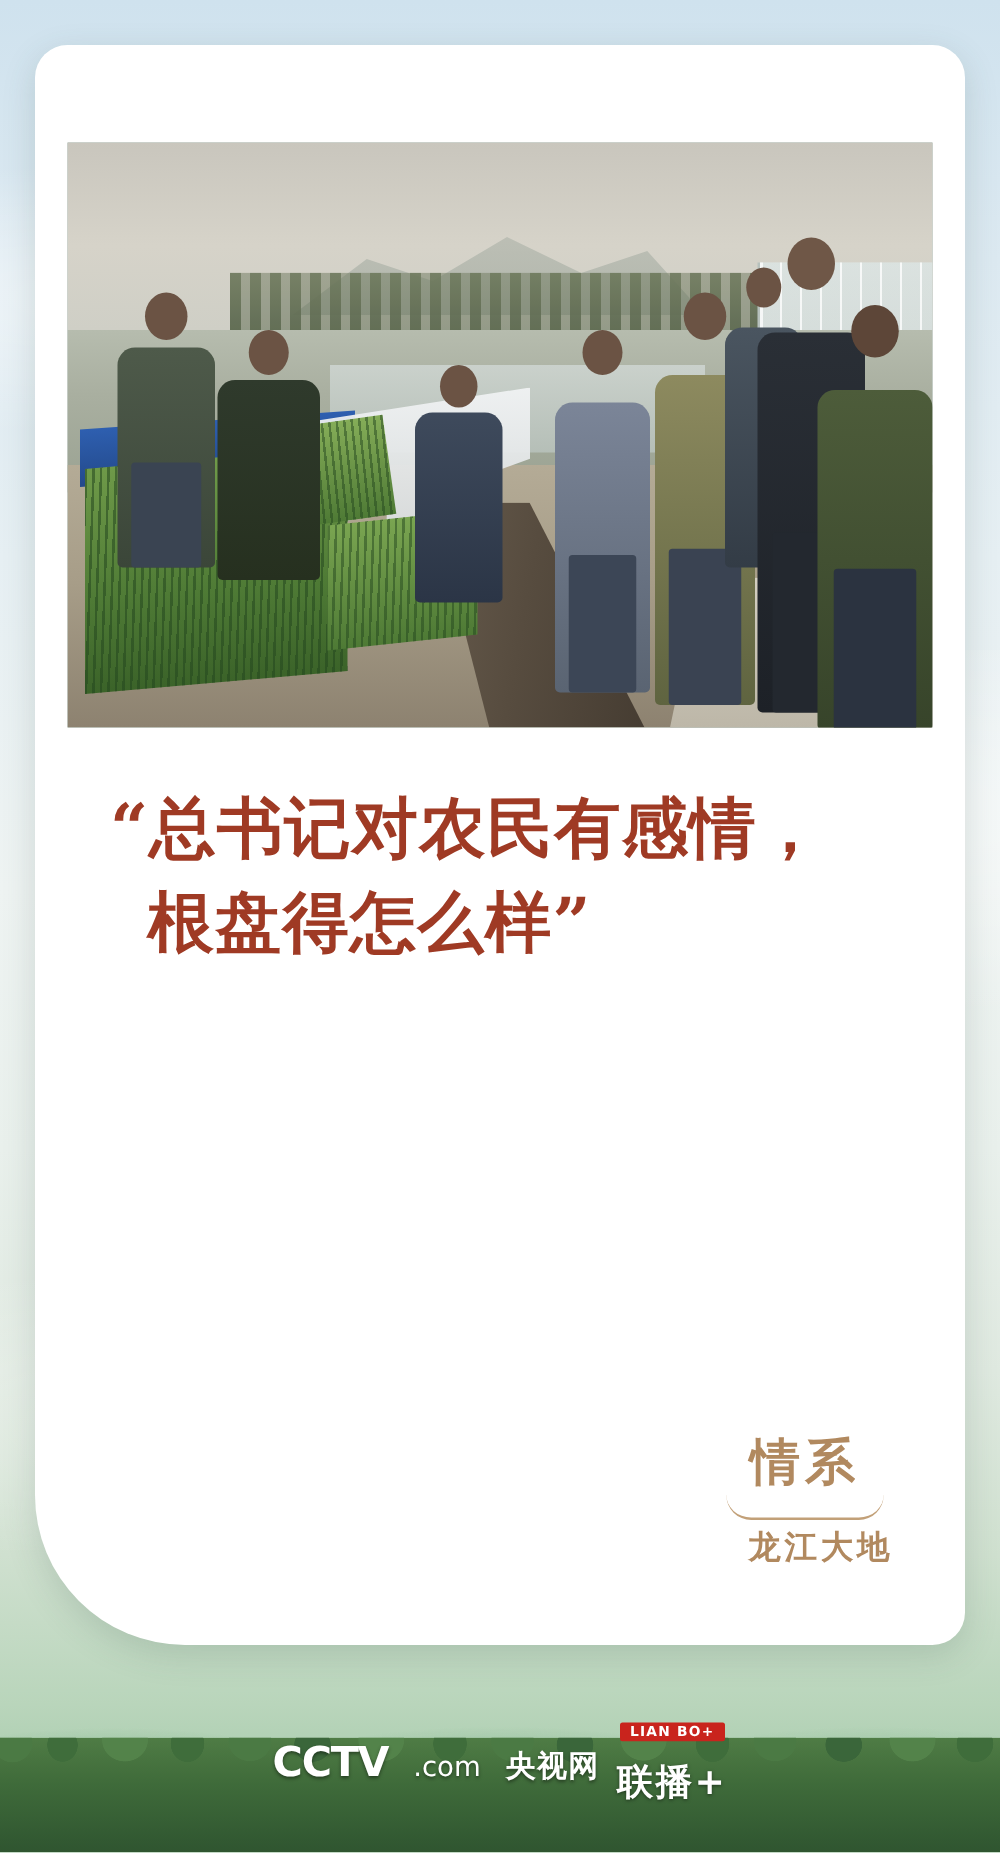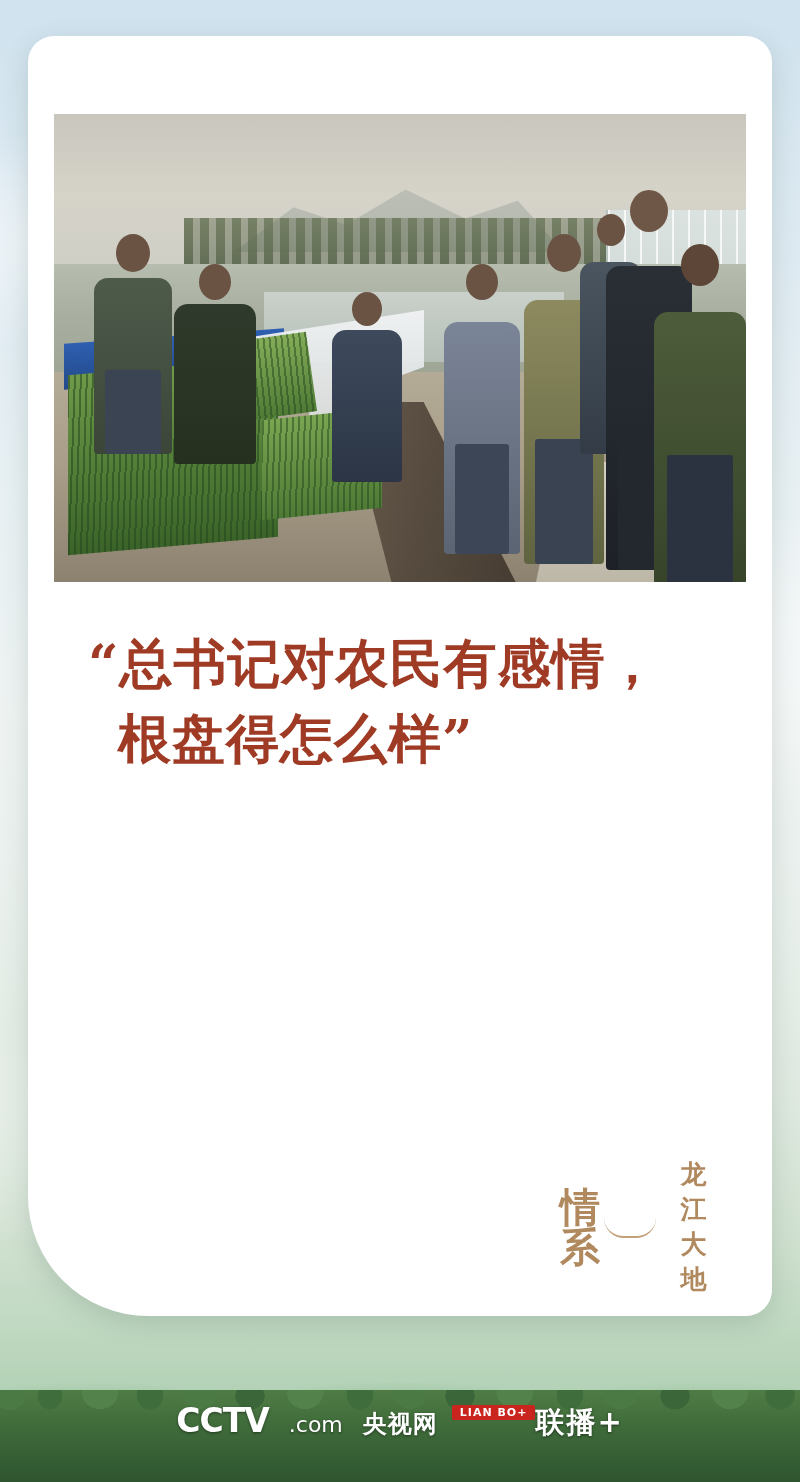--- a/index.html
+++ b/index.html
@@ -209,24 +209,24 @@
     font-family: "DejaVu Serif", "Liberation Serif", serif;
     font-size: 31px;
     line-height: 1.78;
     text-align: justify;
     text-indent: 62px;
   }
 
   
   .seal {
     position: absolute;
-    right: 44px; bottom: 28px;
+    right: 44px; bottom: 44px;
     width: 168px; height: 122px;
     color: #b08a62;
-    display: flex; 
+    display: flex; flex-direction: column;
     align-items: center; justify-content: flex-start;
     font-family: "DejaVu Serif", "Liberation Serif", serif;
   }
   .seal .big {
     font-size: 40px; font-weight: 700; letter-spacing: 4px;
     line-height: 1; color: #b1895f;
   }
   .seal .swirl {
     width: 126px; height: 20px; margin: 6px 0 4px;
     border-bottom: 2px solid #c2a078;
@@ -249,32 +249,32 @@
     font-weight: 700;
     text-shadow: 0 1px 3px rgba(0,0,0,.45);
   }
   .cctv-logo .mark { font-size: 33px; letter-spacing: -1px; }
   .cctv-logo .com { font-size: 22px; font-weight: 400; }
   .cctv-logo .cn {
     font-size: 24px; font-weight: 700; letter-spacing: 1px;
     font-family: "DejaVu Serif", serif;
   }
   .lianbo {
-    display: flex; align-items: flex-start;
+    display: flex; flex-direction: column; align-items: center;
     line-height: 1;
   }
   .lianbo .pin {
     background: #c9241d; color: #fff;
     font-size: 11px; font-weight: 700;
     padding: 2px 8px; border-radius: 2px;
     font-family: "DejaVu Sans", sans-serif;
     letter-spacing: 1px;
   }
   .lianbo .word {
-    margin-top: 3px;
+    margin-top: 18px;
     color: #ffffff;
     font-family: "DejaVu Serif", serif;
     font-weight: 700; font-size: 29px; letter-spacing: 2px;
     text-shadow: 0 1px 3px rgba(0,0,0,.5);
   }
 </style>
 </head>
 <body>
 
 <div class="bg-cloud cloud-1"></div>

